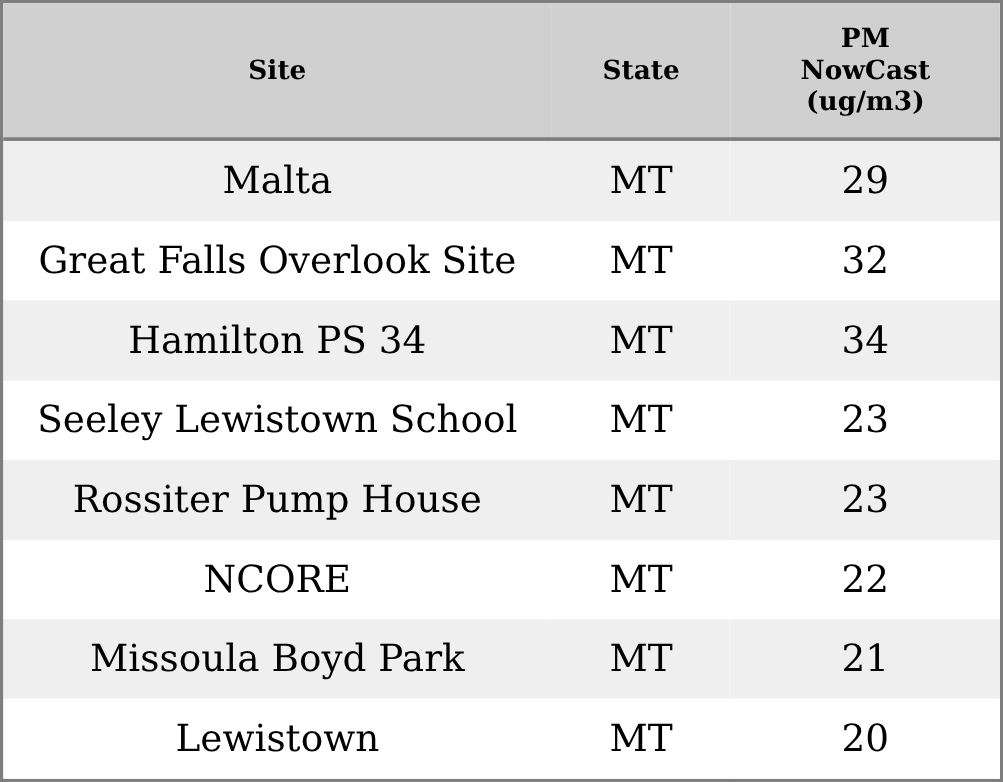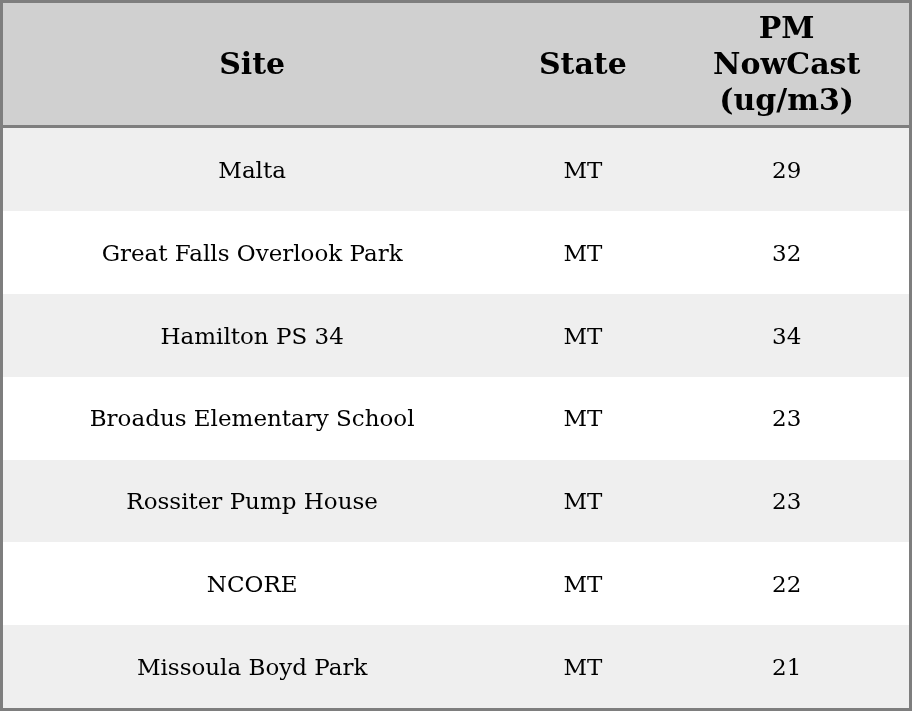--- a/index.html
+++ b/index.html
@@ -22,32 +22,32 @@
     border-collapse: collapse;
     table-layout: fixed;
   }
   .col-site  { width: 55%; }
   .col-state { width: 18%; }
   .col-pm    { width: 27%; }
   thead th {
     background: #d0d0d0;
     border-bottom: 3px solid #7e7e7e;
     height: 122px;
-    font-size: 30px;
+    font-size: 24px;
     font-weight: bold;
     color: #000000;
     text-align: center;
     vertical-align: middle;
     line-height: 1.2;
     white-space: pre-line;
     padding: 0;
   }
   tbody td {
     height: 57px;
-    font-size: 23px;
+    font-size: 34px;
     color: #000000;
     text-align: center;
     vertical-align: middle;
     padding: 0;
     overflow: hidden;
     white-space: nowrap;
   }
   tbody tr:nth-child(odd)  { background: #efefef; }
   tbody tr:nth-child(even) { background: #ffffff; }
 </style>
@@ -70,44 +70,49 @@
 (ug/m3)</th>
       </tr>
     </thead>
     <tbody>
       <tr>
         <td>Malta</td>
         <td>MT</td>
         <td>29</td>
       </tr>
       <tr>
-        <td>Great Falls Overlook Park</td>
+        <td>Great Falls Overlook Site</td>
         <td>MT</td>
         <td>32</td>
       </tr>
       <tr>
         <td>Hamilton PS 34</td>
         <td>MT</td>
         <td>34</td>
       </tr>
       <tr>
-        <td>Broadus Elementary School</td>
+        <td>Seeley Lewistown School</td>
         <td>MT</td>
         <td>23</td>
       </tr>
       <tr>
         <td>Rossiter Pump House</td>
         <td>MT</td>
         <td>23</td>
       </tr>
       <tr>
         <td>NCORE</td>
         <td>MT</td>
         <td>22</td>
       </tr>
       <tr>
         <td>Missoula Boyd Park</td>
         <td>MT</td>
         <td>21</td>
       </tr>
+      <tr>
+        <td>Lewistown</td>
+        <td>MT</td>
+        <td>20</td>
+      </tr>
     </tbody>
   </table>
 </div>
 
 </body></html>

